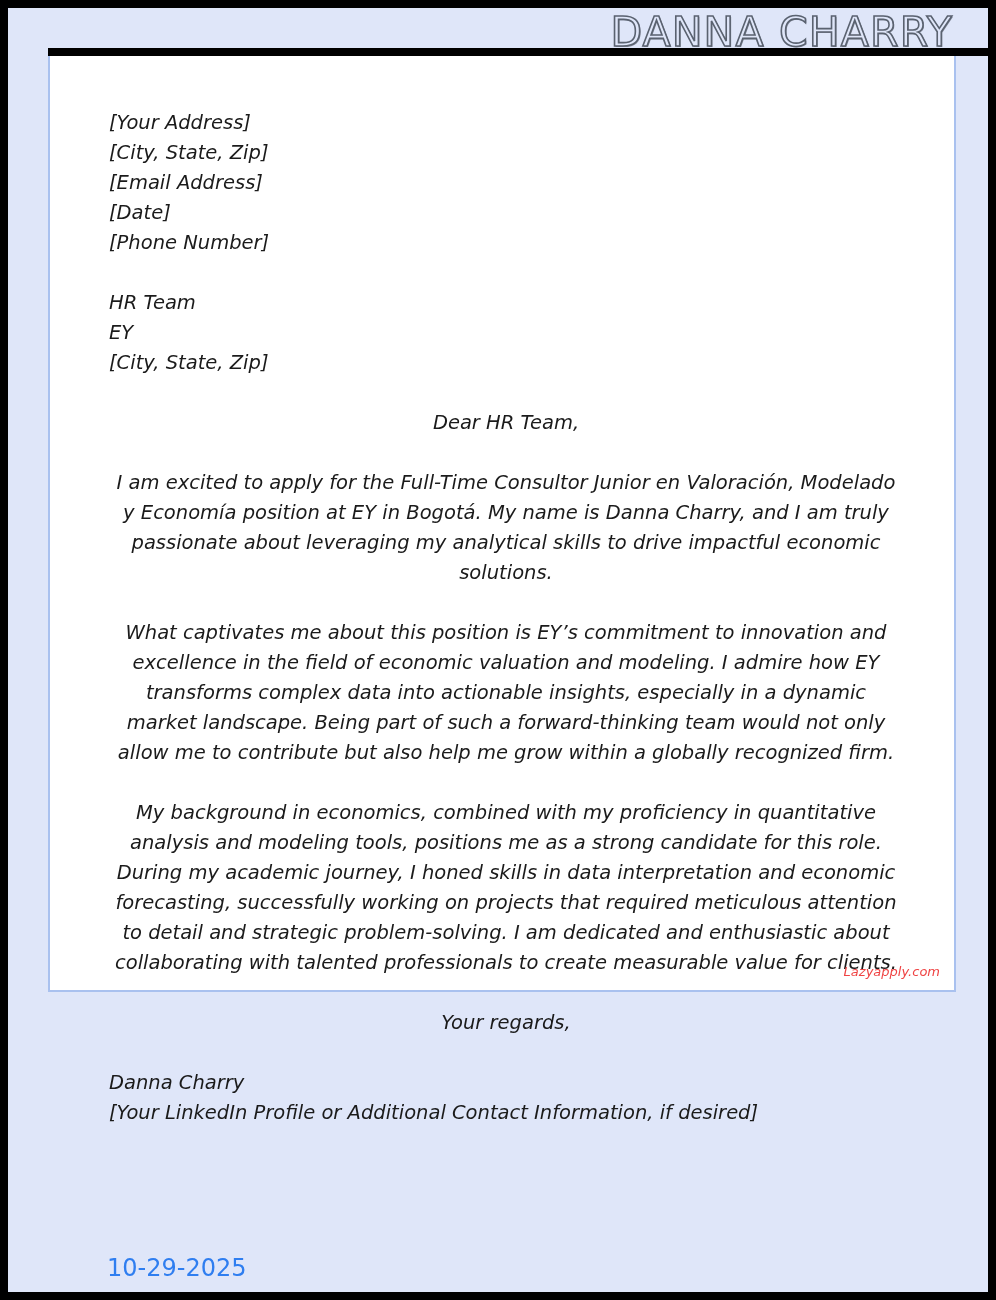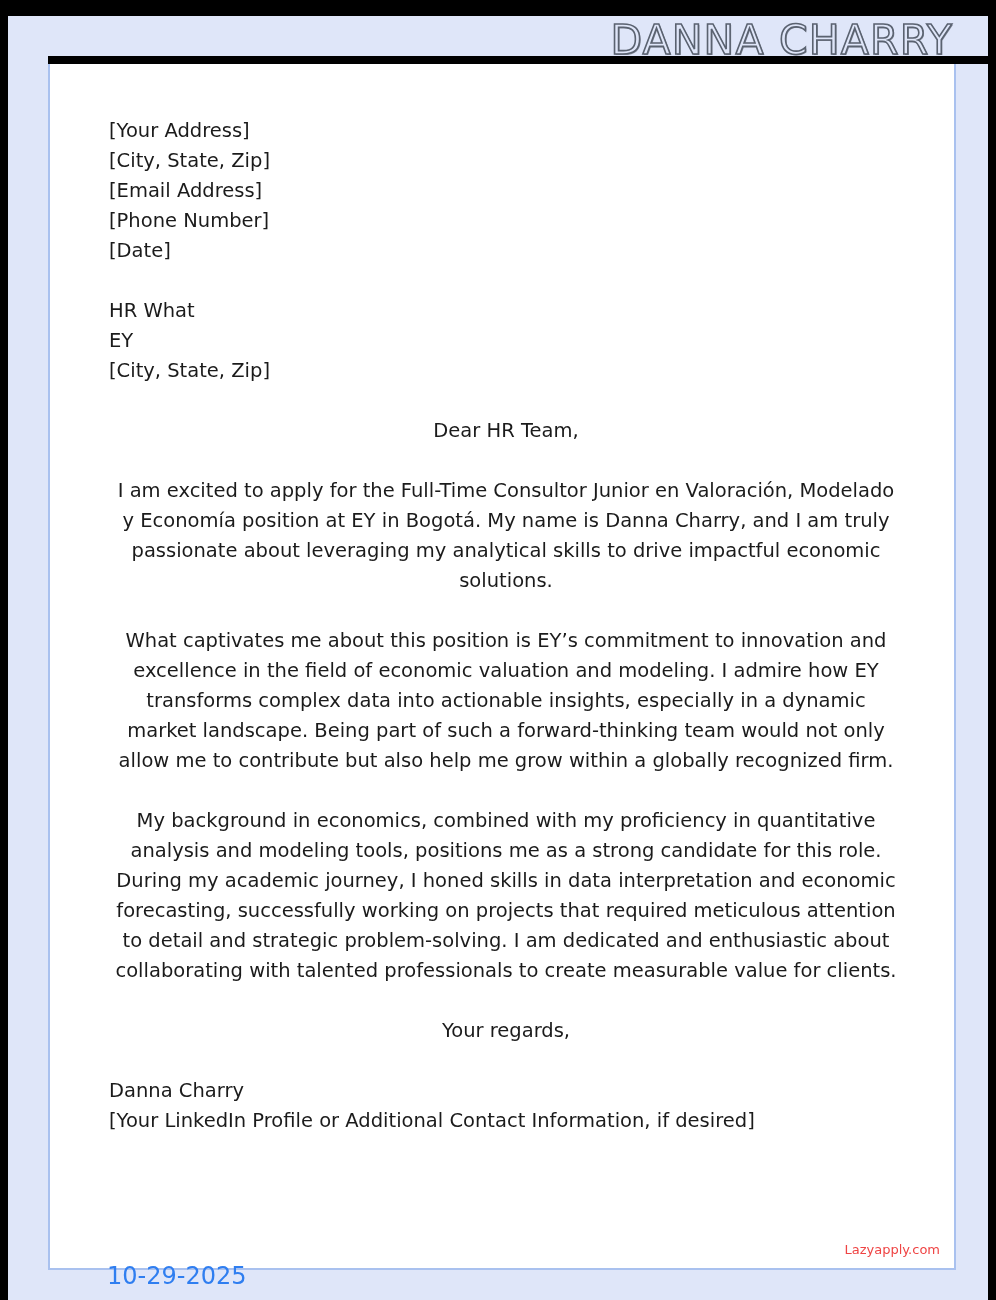--- a/index.html
+++ b/index.html
@@ -11,21 +11,21 @@
     height: 1300px;
     background: #000000;
     font-family: "DejaVu Sans", sans-serif;
     overflow: hidden;
   }
 
   
   .frame {
     position: absolute;
     left: 8px;
-    top: 16px;
+    top: 8px;
     width: 980px;
     height: 1284px;
     background: #dfe6f9;
     overflow: hidden;
   }
 
   
   .header {
     position: absolute;
     left: 0;
@@ -57,26 +57,27 @@
     height: 8px;
     background: #000000;
   }
 
   
   .page {
     position: absolute;
     left: 40px;
     top: 48px;
     width: 908px;
-    height: 1206px;
+    height: 936px;
     background: #ffffff;
     border-left: 2px solid #a9c1ef;
     border-right: 2px solid #a9c1ef;
     border-bottom: 2px solid #a9c1ef;
     box-sizing: border-box;
+    font-style: italic;
   }
 
   .letter-body {
     position: absolute;
     left: 59px;
     top: 52px;
     width: 794px;
     font-family: "DejaVu Sans", sans-serif;
     font-size: 19.5px;
     line-height: 30px;
@@ -128,26 +129,26 @@
   <div class="top-rule"></div>
 
   <div class="page">
 
     <div class="letter-body">
 
       <div class="block">
         <span class="line">[Your Address]</span>
         <span class="line">[City, State, Zip]</span>
         <span class="line">[Email Address]</span>
+        <span class="line">[Date]</span>
         <span class="line">[Phone Number]</span>
-        <span class="line">[Date]</span>
       </div>
 
       <div class="block">
-        <span class="line">HR What</span>
+        <span class="line">HR Team</span>
         <span class="line">EY</span>
         <span class="line">[City, State, Zip]</span>
       </div>
 
       <p class="para">Dear HR Team,</p>
 
       <p class="para">I am excited to apply for the Full-Time Consultor Junior en Valoración, Modelado y Economía position at EY in Bogotá. My name is Danna Charry, and I am truly passionate about leveraging my analytical skills to drive impactful economic solutions.</p>
       <p class="para">What captivates me about this position is EY’s commitment to innovation and excellence in the field of economic valuation and modeling. I admire how EY transforms complex data into actionable insights, especially in a dynamic market landscape. Being part of such a forward-thinking team would not only allow me to contribute but also help me grow within a globally recognized firm.</p>
       <p class="para">My background in economics, combined with my proficiency in quantitative analysis and modeling tools, positions me as a strong candidate for this role. During my academic journey, I honed skills in data interpretation and economic forecasting, successfully working on projects that required meticulous attention to detail and strategic problem-solving. I am dedicated and enthusiastic about collaborating with talented professionals to create measurable value for clients.</p>
 

